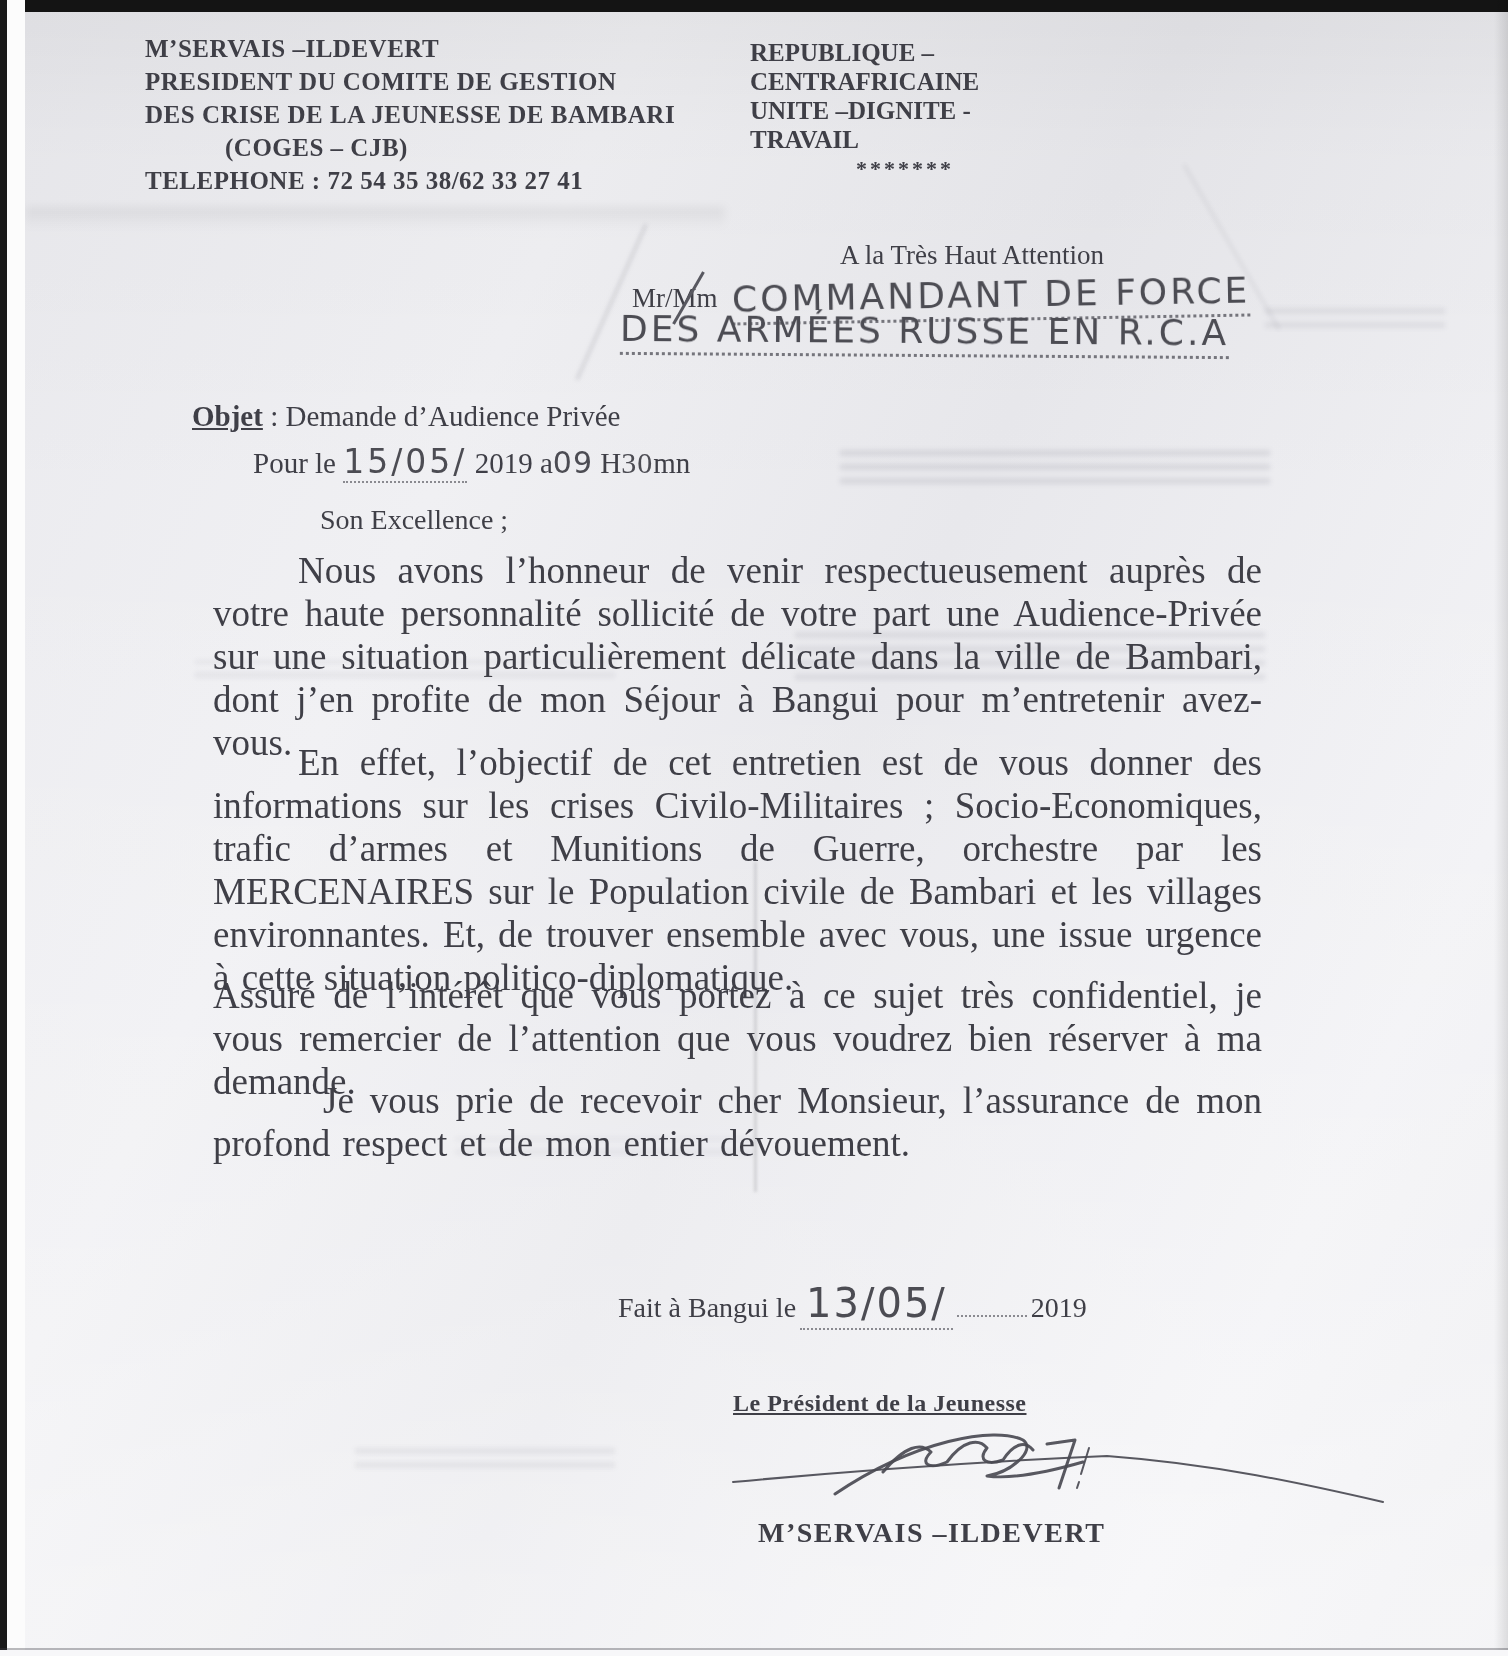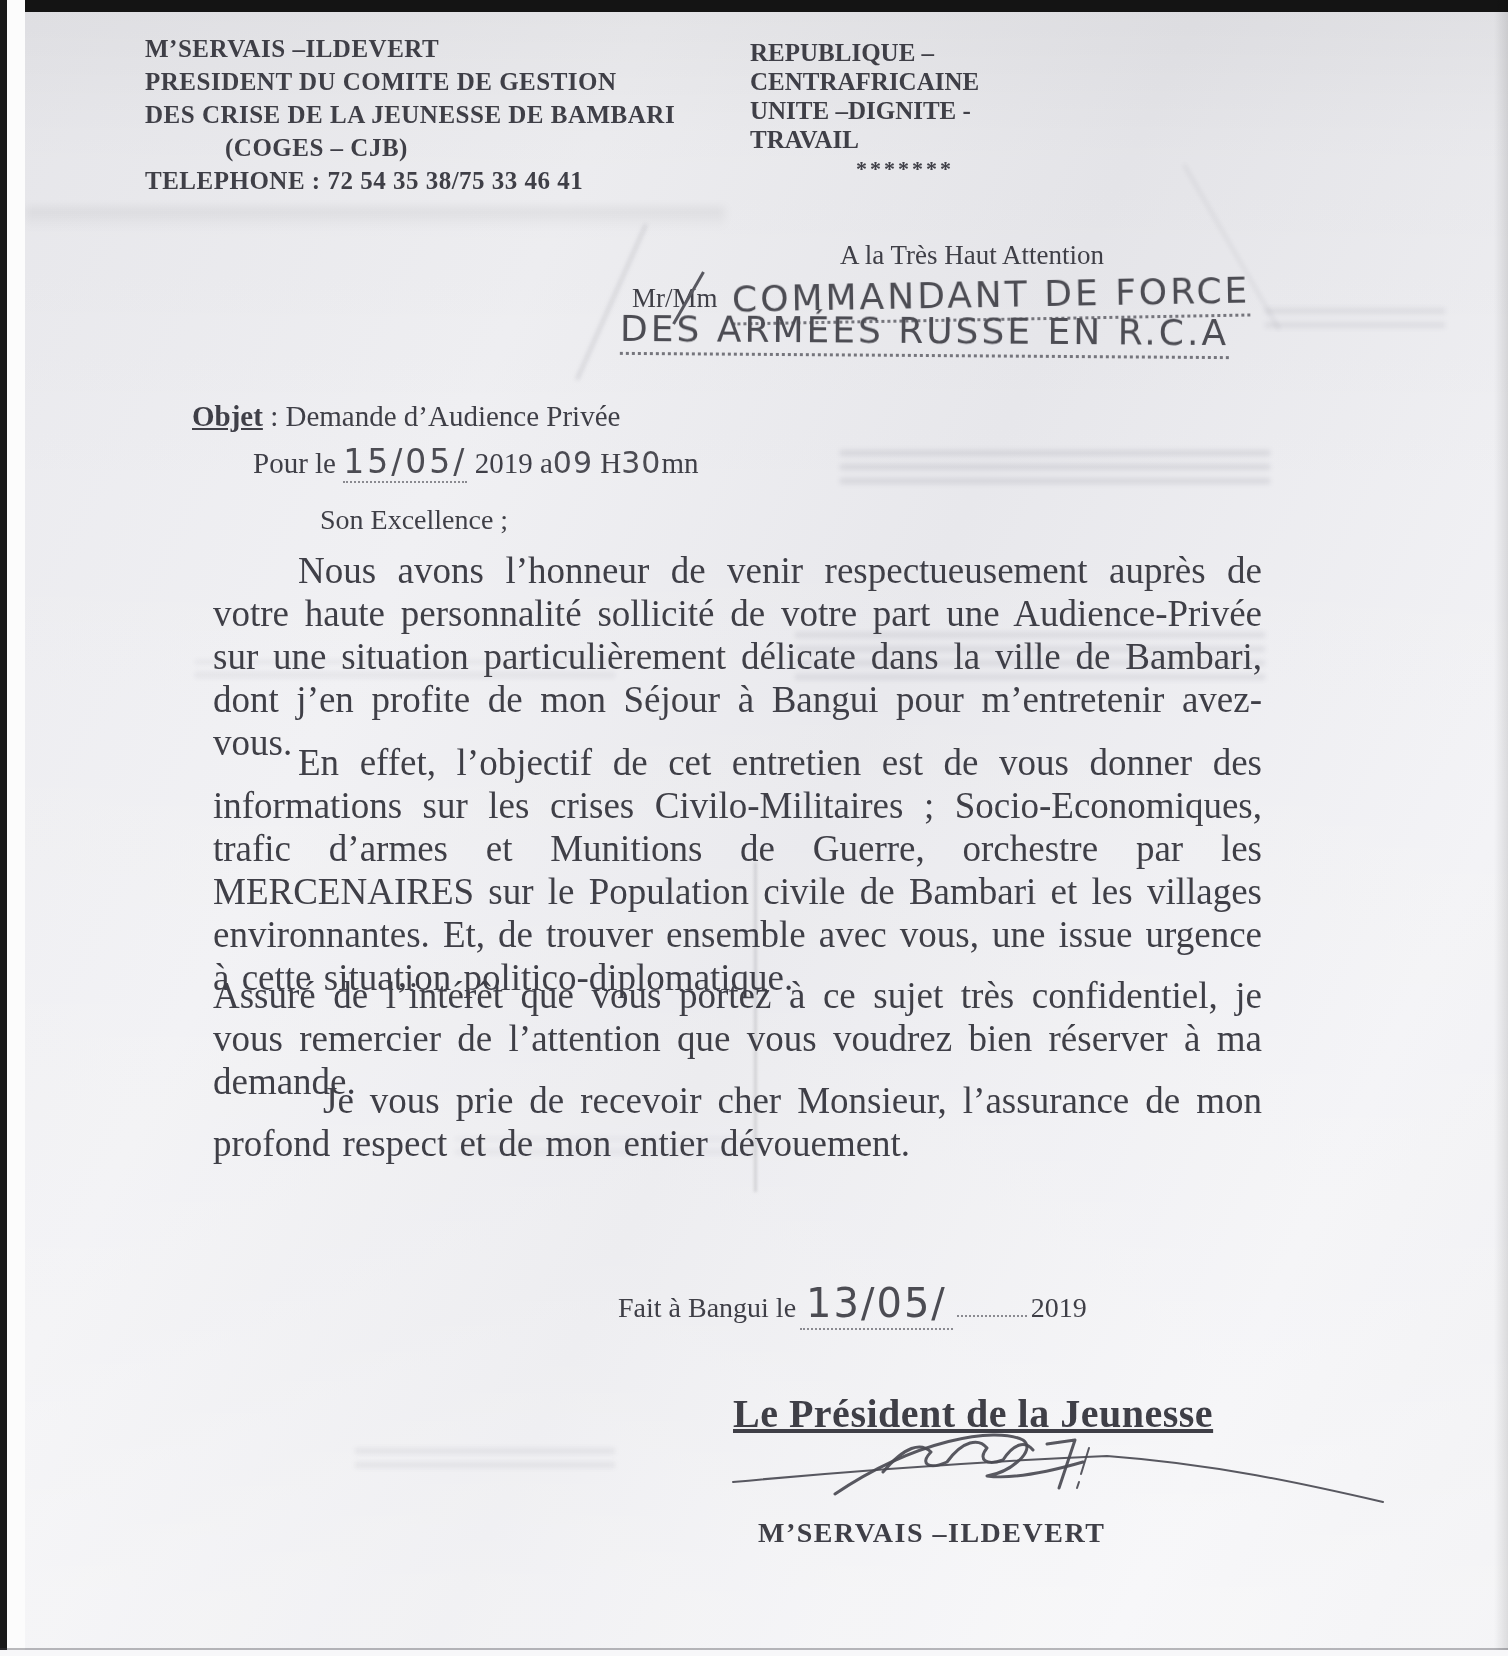--- a/index.html
+++ b/index.html
@@ -71,21 +71,21 @@
   <div class="smudge" style="left:170px;top:648px;width:420px;height:26px;opacity:.30;"></div>
   <div class="smudge" style="left:1240px;top:290px;width:180px;height:34px;opacity:.38;"></div>
   <div class="smudge" style="left:330px;top:1430px;width:260px;height:34px;opacity:.35;"></div>
   <div class="smudge" style="left:430px;top:1125px;width:300px;height:26px;opacity:.22;"></div>
 
   <div class="abs print headerL" style="left:120px;top:20px;">
     <div>M’SERVAIS –ILDEVERT</div>
     <div>PRESIDENT DU COMITE DE  GESTION</div>
     <div>DES CRISE DE LA JEUNESSE DE BAMBARI</div>
     <div style="padding-left:80px;">(COGES – CJB)</div>
-    <div>TELEPHONE : 72 54 35 38/75 33 46 41</div>
+    <div>TELEPHONE : 72 54 35 38/62 33 27 41</div>
   </div>
 
   <div class="abs print headerR" style="left:725px;top:26px;width:310px;">
     <div>REPUBLIQUE – CENTRAFRICAINE</div>
     <div style="text-align:left;">UNITE –DIGNITE -TRAVAIL</div>
     <div style="text-align:center;font-size:22px;letter-spacing:3px;">*******</div>
   </div>
 
   <div class="abs print" style="left:815px;top:228px;font-size:27px;">A la Très Haut Attention</div>
 
@@ -98,38 +98,38 @@
   </div>
 
   <div class="abs print" style="left:167px;top:388px;font-size:29px;white-space:nowrap;">
     <span class="bold" style="text-decoration:underline;text-align:center;">Objet</span><span> : </span><span>Demande d’Audience Privée</span>
   </div>
   <div class="abs print" style="left:228px;top:430px;font-size:29px;white-space:nowrap;">
     <span>Pour le</span>
     <span class="hand" style="font-size:33px;border-bottom:2px dotted #8a8a90;">15/05/</span>
     <span>2019</span>
     <span>a</span><span class="hand" style="font-size:30px;letter-spacing:1px;">09</span>
-    <span>H</span><span class="hand" style="font-size:30px;letter-spacing:1px;">30</span><span>mn</span>
+    <span>H</span><span class="hand" style="font-size:30px;letter-spacing:1px;font-family:Liberation Serif, serif;">30</span><span>mn</span>
   </div>
 
   <div class="abs print" style="left:295px;top:492px;font-size:28px;">Son Excellence ;</div>
 
   <div class="para print indent" style="top:537px;">Nous avons l’honneur de venir respectueusement auprès de votre haute personnalité sollicité de votre part une Audience-Privée sur une situation particulièrement délicate dans la ville de Bambari, dont j’en profite de mon Séjour à Bangui pour m’entretenir avez-vous.</div>
   <div class="para print indent" style="top:729px;">En effet, l’objectif de cet entretien est de vous donner des informations sur les crises Civilo-Militaires ; Socio-Economiques, trafic d’armes et Munitions de Guerre, orchestre par les MERCENAIRES sur le Population civile de Bambari et les villages environnantes.  Et, de trouver ensemble avec vous, une issue urgence à cette situation politico-diplomatique.</div>
   <div class="para print" style="top:962px;">Assuré de l’intérêt que vous portez à ce sujet très confidentiel, je vous remercier de l’attention que vous voudrez bien réserver à ma demande.</div>
   <div class="para print" style="top:1067px;text-indent:110px;">Je vous prie de recevoir cher Monsieur, l’assurance de mon profond respect et de mon entier dévouement.</div>
 
   <div class="abs" style="left:593px;top:1238px;white-space:nowrap;margin-top:30px;">
     <span class="print" style="font-size:28px;">Fait à Bangui le</span>
     <span class="hand" style="font-size:40px;letter-spacing:2px;border-bottom:2px dotted #8a8a90;padding:0 6px 2px 6px;">13/05/</span>
     <span style="display:inline-block;width:70px;border-bottom:2px dotted #8a8a90;"></span>
     <span class="print" style="font-size:28px;">2019</span>
   </div>
 
-  <div class="abs print bold" style="left:708px;top:1378px;font-size:40px;text-decoration:underline;letter-spacing:0.5px;">Le Président de la Jeunesse</div>
+  <div class="abs print bold" style="left:708px;top:1378px;font-size:24px;text-decoration:underline;letter-spacing:0.5px;">Le Président de la Jeunesse</div>
 
   <svg class="sig" width="680" height="120" viewBox="0 0 680 120">
     <path class="thin" d="M18 72 C 170 58, 300 50, 392 46 C 500 54, 590 74, 668 92"></path>
     <path d="M120 84 C 200 30, 280 16, 308 30 C 322 40, 296 62, 272 66 C 300 70, 340 60, 368 52"></path>
     <path d="M168 62 C 190 36, 206 32, 216 42 C 204 54, 214 60, 232 52 C 248 30, 264 28, 272 38 C 262 50, 272 56, 288 50 C 298 34, 310 30, 318 40"></path>
     <path d="M332 34 L 360 30 L 344 78"></path>
     <path class="thin" d="M374 38 L 366 64"></path>
     <path class="thin" d="M364 72 L 362 78"></path>
   </svg>
 

